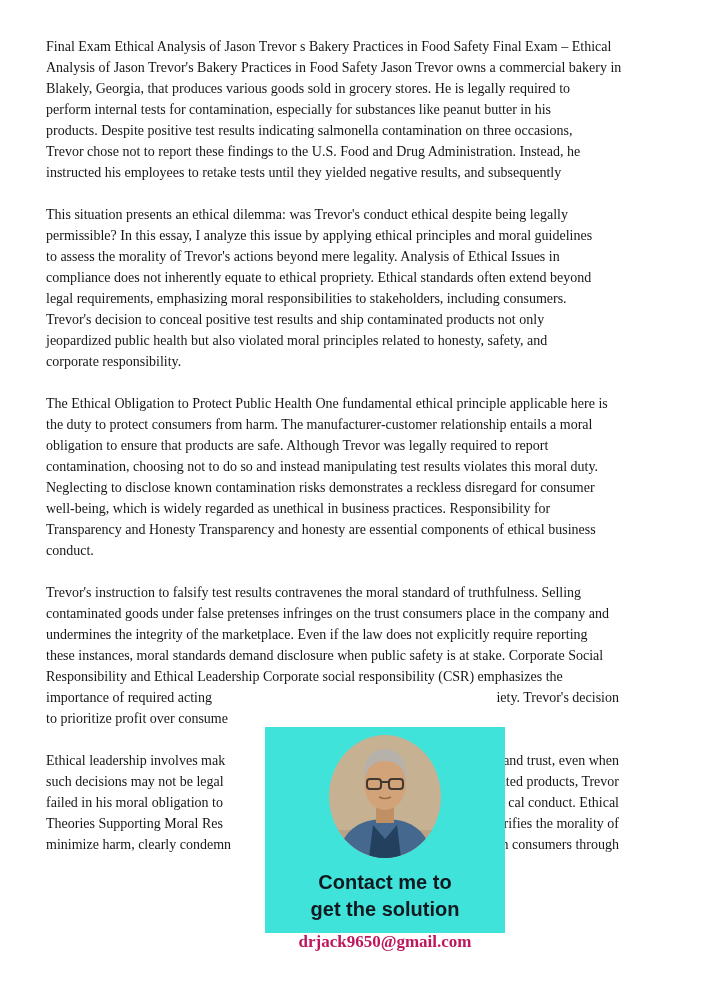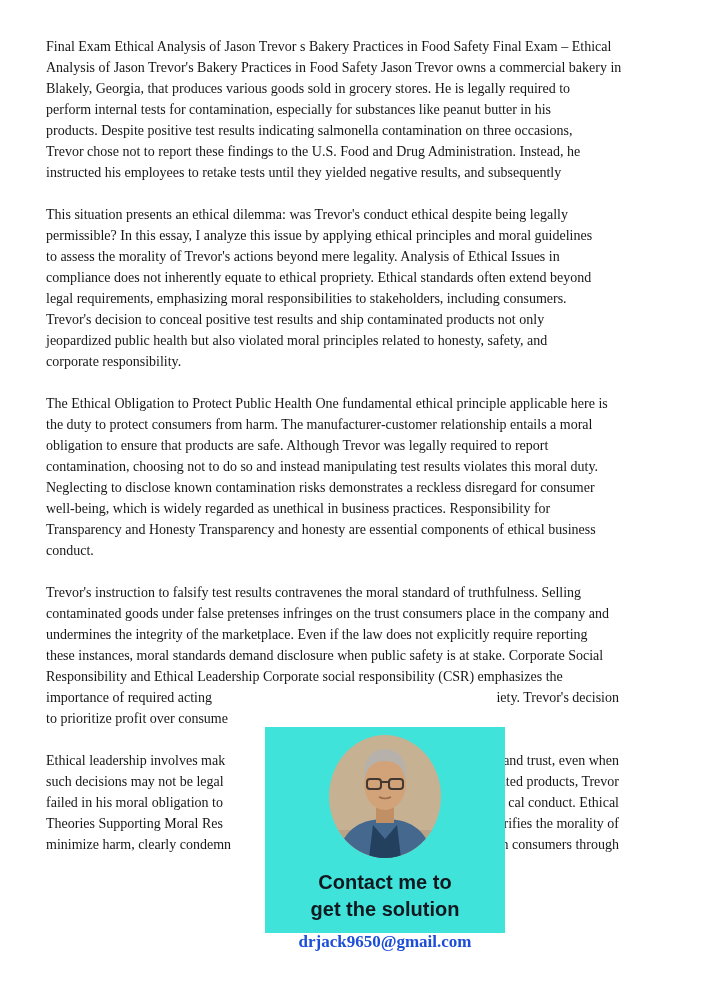--- a/index.html
+++ b/index.html
@@ -138,14 +138,14 @@
         <rect x="60" y="44" width="14" height="10" rx="3" fill="none" stroke="#413832" stroke-width="2"></rect>
         <line x1="52" y1="47" x2="60" y2="47" stroke="#413832" stroke-width="2"></line>
         <path d="M50 62 Q56 65 62 62" stroke="#9a6b4a" stroke-width="1.5" fill="none"></path>
       </g>
     </svg>
   </div>
   <div class="headline" style="color: rgb(16, 24, 32);">
     <div>Contact me to</div>
     <div>get the solution</div>
   </div>
-  <div class="email" style="color: #1d4ed8;">drjack9650@gmail.com</div>
+  <div class="email" style="color: #be185d;">drjack9650@gmail.com</div>
 </div>
 
 </body></html>

